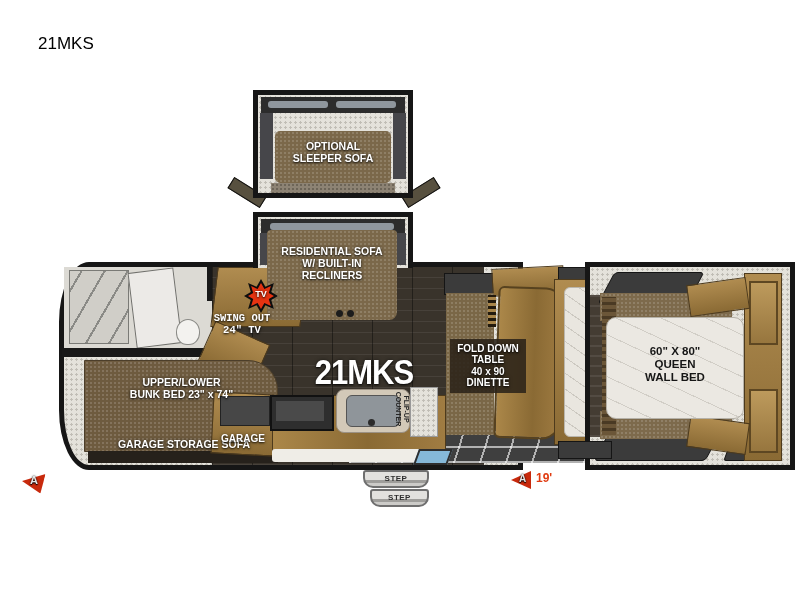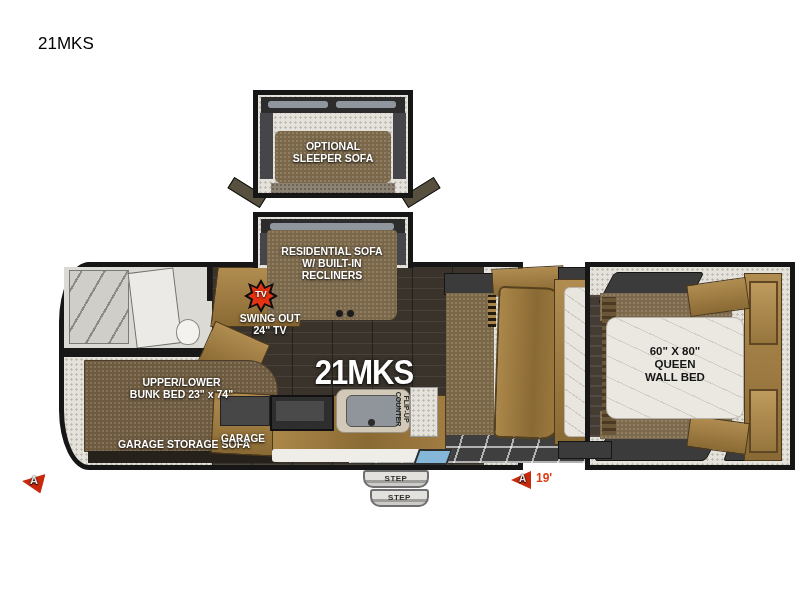--- a/index.html
+++ b/index.html
@@ -49,21 +49,21 @@
 
     <div class="abs plank" style="left:148px;top:0;width:272px;height:198px;"></div>
 
     <div class="abs tiles" style="left:292px;top:152px;width:246px;height:44px;transform:skewX(-18deg);"></div>
 
     <div class="abs wood" style="left:150px;top:0;width:88px;height:58px;transform:skewX(-7deg);"></div>
     <div class="abs wood" style="left:140px;top:64px;width:58px;height:42px;transform:rotate(24deg);"></div>
     <div class="star" style="left:180px;top:12px;width:34px;height:34px;background:#0d0d0d;z-index:31;"></div>
     <div class="star" style="left:184px;top:16px;width:26px;height:26px;background:#e63311;z-index:32;"></div>
     <div class="lbl" style="left:180px;top:22px;width:34px;font-size:9px;z-index:33;">TV</div>
-    <div class="lbl" style="left:154px;top:46px;width:104px;font-size:10.5px;">SWING OUT
+    <div class="lbl" style="left:126px;top:46px;width:104px;font-size:10.5px;font-family:Liberation Mono, monospace;">SWING OUT
 24" TV</div>
 
     <div class="lbl" style="left:225px;top:88px;width:150px;font-size:31px;letter-spacing:-1px;transform:scaleY(1.12);">21MKS</div>
 
     <div class="abs speckbrown" style="left:20px;top:93px;width:192px;height:90px;border:1px solid #4c3e2a;border-radius:0 30px 10px 0;"></div>
     <div class="abs" style="left:24px;top:184px;width:190px;height:12px;background:#26211b;"></div>
     <div class="lbl" style="left:25px;top:110px;width:185px;font-size:10.5px;">UPPER/LOWER
 BUNK BED 23" x 74"</div>
     <div class="lbl" style="left:25px;top:172px;width:190px;font-size:10.5px;">GARAGE STORAGE SOFA</div>
 
@@ -80,20 +80,24 @@
     <div class="dlbl" style="left:308px;top:132px;width:56px;height:20px;font-size:7px;transform:rotate(90deg);color:#262626;">FLIP-UP
 COUNTER</div>
     <div class="abs" style="left:208px;top:182px;width:160px;height:13px;background:#efede7;border-radius:3px;z-index:6;"></div>
     <div class="abs" style="left:352px;top:182px;width:30px;height:12px;background:#85b8d8;border:2px solid #2e2e2e;transform:skewX(-20deg);z-index:7;"></div>
 
     <div class="abs darkslab" style="left:380px;top:6px;width:102px;height:20px;"></div>
     <div class="abs wood" style="left:428px;top:0;width:70px;height:26px;transform:rotate(-3deg);"></div>
     <div class="abs speckbrown" style="left:382px;top:26px;width:48px;height:142px;background-color:#7a6747;"></div>
     <div class="abs" style="left:424px;top:28px;width:8px;height:32px;background:repeating-linear-gradient(0deg,#221a0e 0 3px,#a8854a 3px 6px);"></div>
     <div class="abs woodv" style="left:432px;top:20px;width:66px;height:148px;border:2px solid #57421f;border-radius:6px 22px 22px 6px / 6px 28px 28px 6px;transform:rotate(2deg);"></div>
+    <div class="lbl" style="left:386px;top:72px;width:74px;font-size:10px;background:rgba(43,35,25,.88);padding:4px 1px;">FOLD DOWN
+TABLE
+40 x 90
+DINETTE</div>
 
     <div class="abs darkslab" style="left:494px;top:0;width:52px;height:13px;"></div>
     <div class="abs wood" style="left:490px;top:12px;width:58px;height:164px;"></div>
     <div class="abs" style="left:500px;top:20px;width:40px;height:148px;background:#e9e6df;border:1px solid #bab6ad;border-radius:6px;
                 background-image:repeating-linear-gradient(35deg,transparent 0 12px,rgba(150,145,135,.35) 12px 13px);"></div>
     <div class="abs darkslab" style="left:494px;top:174px;width:52px;height:16px;z-index:8;"></div>
   </div>
 
   <div class="box speckle" style="left:585px;top:262px;width:210px;height:208px;">
     <div class="abs" style="left:0;top:28px;width:14px;height:142px;background:#443c33;

